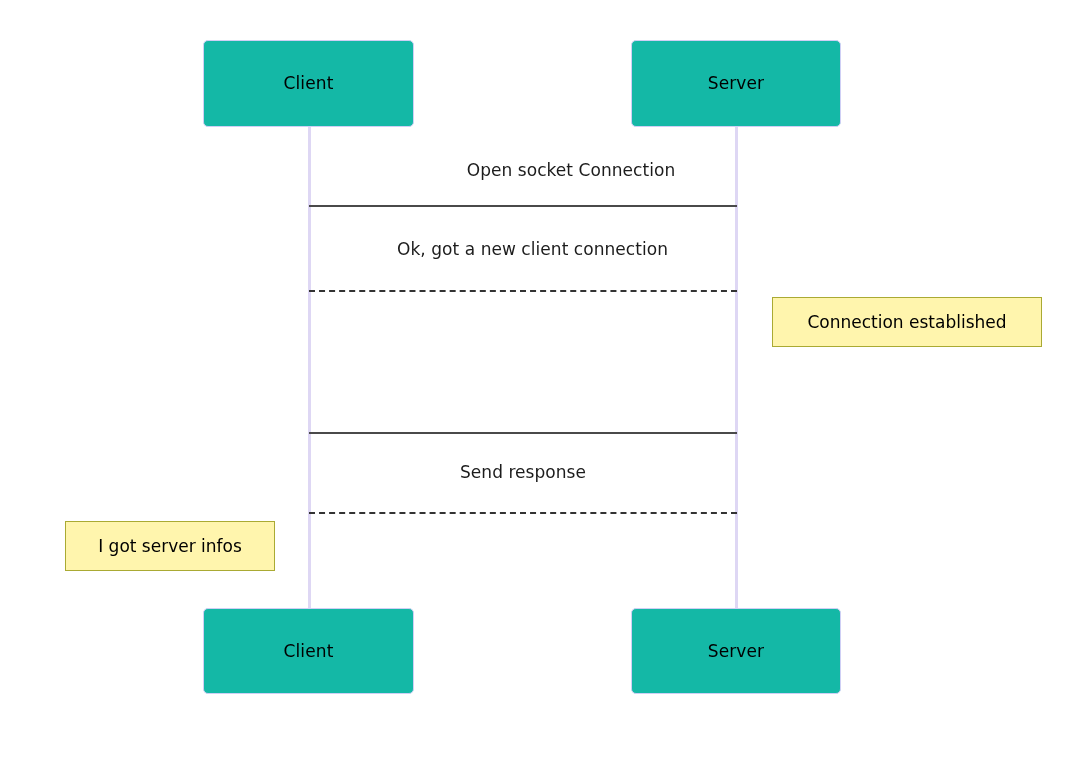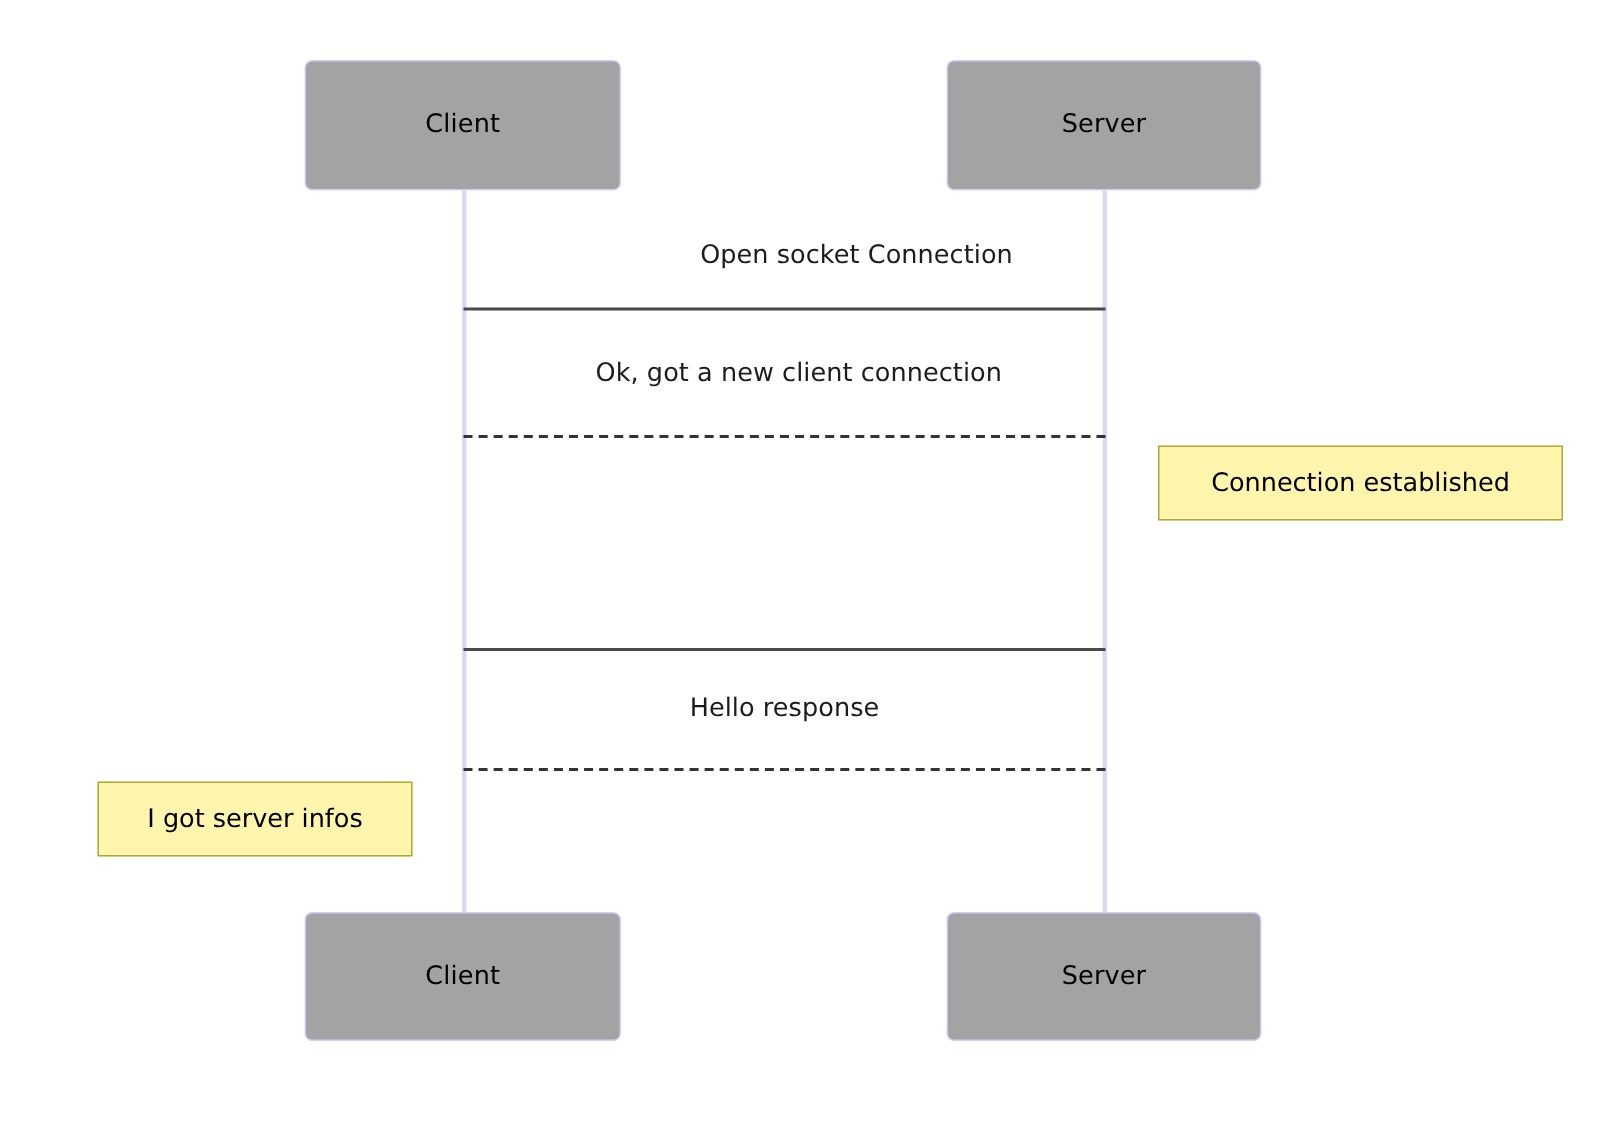--- a/index.html
+++ b/index.html
@@ -17,21 +17,21 @@
     width: 1080px;
     height: 759px;
     background: #ffffff;
     overflow: hidden;
   }
 
   
   .actor-box {
     position: absolute;
     box-sizing: border-box;
-    background: #a3a3a3;
+    background: #14b8a6;
     border: 1.3px solid #CFCFF5;
     border-radius: 5px;
     display: flex;
     align-items: center;
     justify-content: center;
     z-index: 3;
   }
   .actor-label {
     font-size: 17px;
     color: #000000;
@@ -112,21 +112,21 @@
 
   <div class="msg-label" style="left:309px; top:241px; width:447px;">Ok, got a new client connection</div>
   <div class="msg-line dashed" style="left:309px; top:290px; width:428px;"></div>
 
   <div class="note-box" style="left:772px; top:297px; width:270px; height:50px;">
     <span class="note-label">Connection established</span>
   </div>
 
   <div class="msg-line solid" style="left:309px; top:432px; width:428px;"></div>
 
-  <div class="msg-label" style="left:309px; top:464px; width:428px;">Hello response</div>
+  <div class="msg-label" style="left:309px; top:464px; width:428px;">Send response</div>
   <div class="msg-line dashed" style="left:309px; top:512px; width:428px;"></div>
 
   <div class="note-box" style="left:65px; top:521px; width:210px; height:50px;">
     <span class="note-label">I got server infos</span>
   </div>
 
   <div class="actor-box" style="left:203px; top:608px; width:211px; height:86px;">
     <span class="actor-label">Client</span>
   </div>
 

